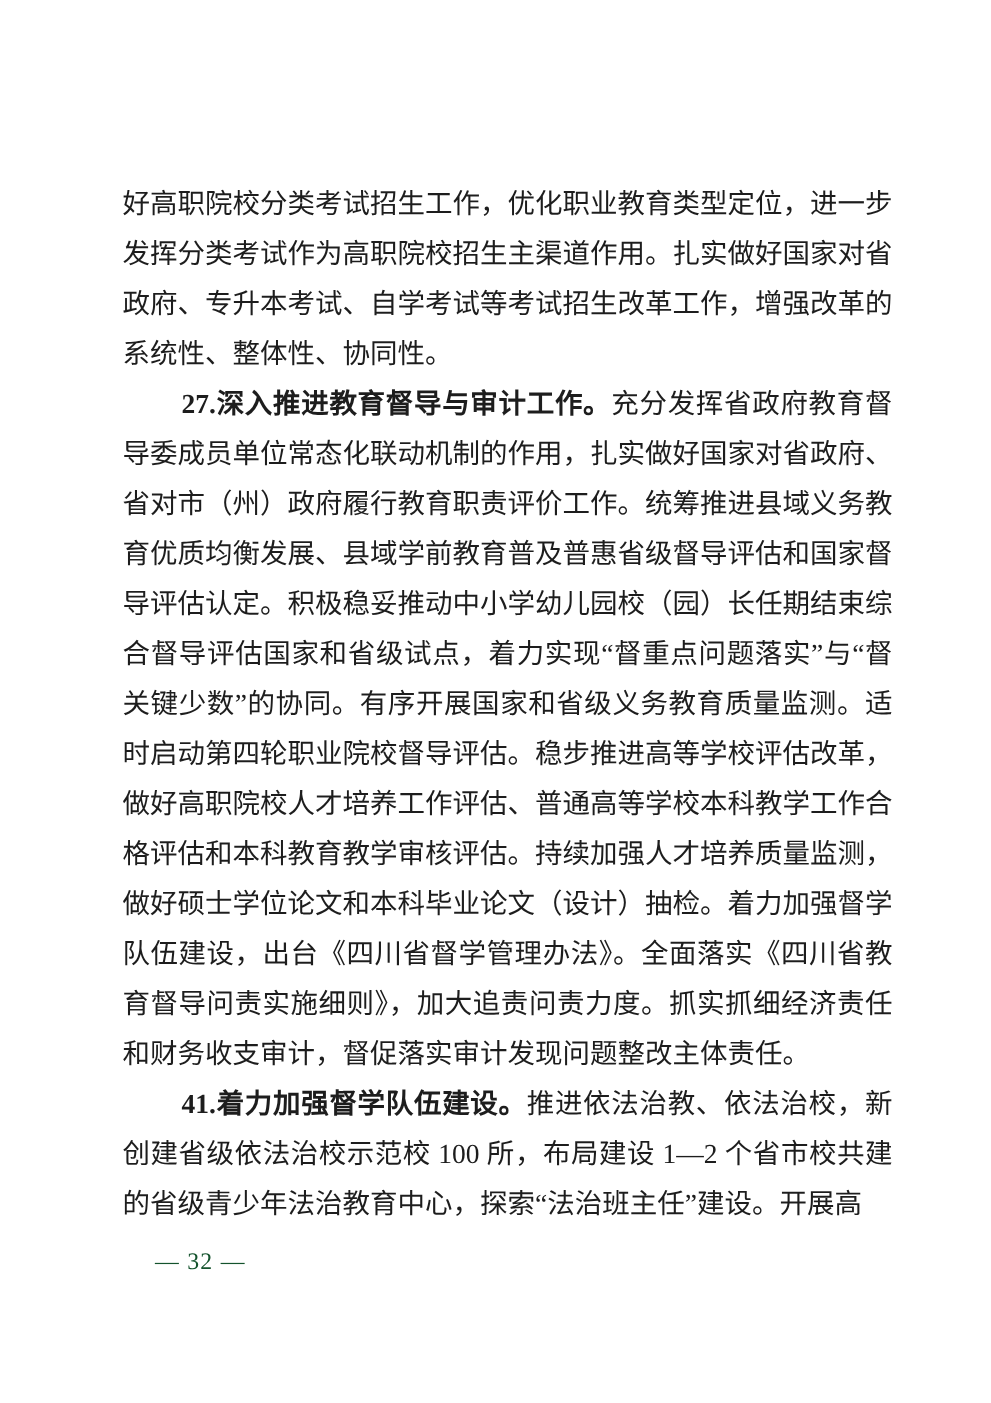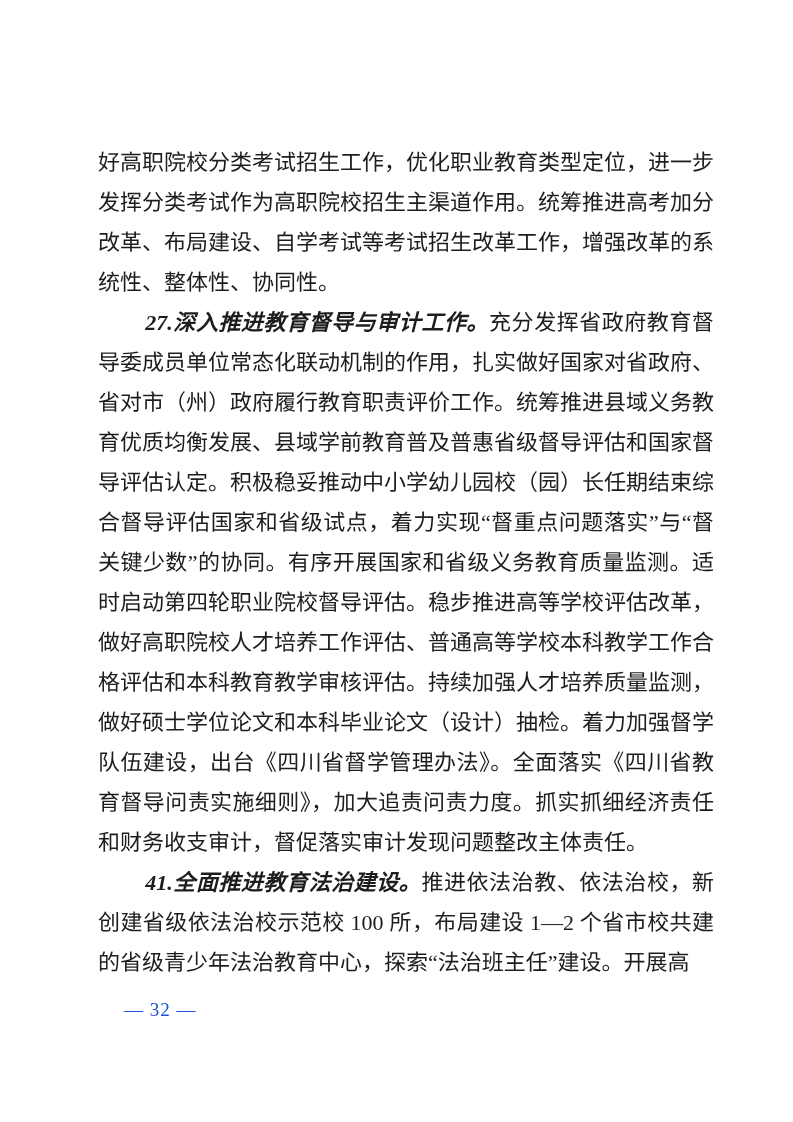--- a/index.html
+++ b/index.html
@@ -28,48 +28,47 @@
   }
   .text-block p {
     margin: 0;
     padding: 0;
   }
   .para-indent {
     text-indent: 2.15em;
   }
   .lead {
     font-weight: bold;
-    font-style: italic;
   }
   .page-footer {
     position: absolute;
     left: 124px;
     top: 997px;
     font-size: 19px;
     line-height: 26px;
-    color: #1d4ed8;
+    color: #14532d;
     letter-spacing: 1px;
   }
 </style>
 </head>
 <body>
 
 <div class="page">
 
   <div class="text-block">
 
     <p>
-      <span>好高职院校分类考试招生工作，优化职业教育类型定位，进一步发挥分类考试作为高职院校招生主渠道作用。统筹推进高考加分改革、布局建设、自学考试等考试招生改革工作，增强改革的系统性、整体性、协同性。</span>
+      <span>好高职院校分类考试招生工作，优化职业教育类型定位，进一步发挥分类考试作为高职院校招生主渠道作用。扎实做好国家对省政府、专升本考试、自学考试等考试招生改革工作，增强改革的系统性、整体性、协同性。</span>
     </p>
 
     <p class="para-indent">
       <span class="lead">27.</span><span class="lead">深入推进教育督导与审计工作。</span><span>充分发挥省政府教育督导委成员单位常态化联动机制的作用，扎实做好国家对省政府、省对市（州）政府履行教育职责评价工作。统筹推进县域义务教育优质均衡发展、县域学前教育普及普惠省级督导评估和国家督导评估认定。积极稳妥推动中小学幼儿园校（园）长任期结束综合督导评估国家和省级试点，着力实现“督重点问题落实”与“督关键少数”的协同。有序开展国家和省级义务教育质量监测。适时启动第四轮职业院校督导评估。稳步推进高等学校评估改革，做好高职院校人才培养工作评估、普通高等学校本科教学工作合格评估和本科教育教学审核评估。持续加强人才培养质量监测，做好硕士学位论文和本科毕业论文（设计）抽检。着力加强督学队伍建设，出台《四川省督学管理办法》。全面落实《四川省教育督导问责实施细则》，加大追责问责力度。抓实抓细经济责任和财务收支审计，督促落实审计发现问题整改主体责任。</span>
     </p>
 
     <p class="para-indent">
-      <span class="lead">41.</span><span class="lead">全面推进教育法治建设。</span><span>推进依法治教、依法治校，新创建省级依法治校示范校 100 所，布局建设 1—2 个省市校共建的省级青少年法治教育中心，探索“法治班主任”建设。开展高</span>
+      <span class="lead">41.</span><span class="lead">着力加强督学队伍建设。</span><span>推进依法治教、依法治校，新创建省级依法治校示范校 100 所，布局建设 1—2 个省市校共建的省级青少年法治教育中心，探索“法治班主任”建设。开展高</span>
     </p>
 
   </div>
 
   <div class="page-footer">— 32 —</div>
 
 </div>
 
 </body></html>

